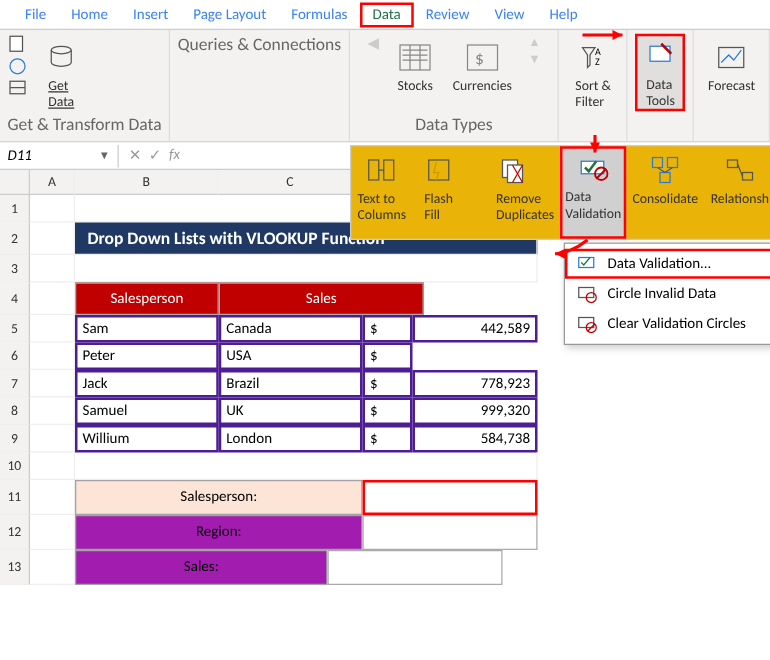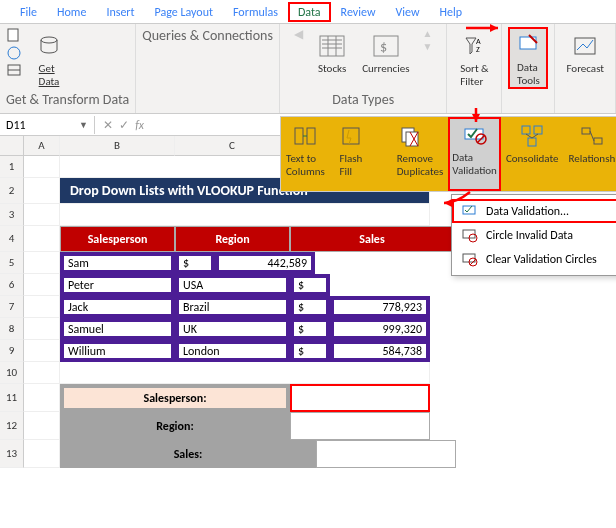--- a/index.html
+++ b/index.html
@@ -12,45 +12,45 @@
 .group { display: flex; flex-direction: column; justify-content: space-between; border-right: 1px solid #ddd; padding: 3px 6px; }
 .group-buttons { display: flex; gap: 4px; flex: 1; align-items: flex-start; }
 .group-label { font-size: 14px; text-align: center; color: #666; padding-bottom: 2px; }
 .ribbon-btn { display: flex; flex-direction: column; align-items: center; padding: 2px 4px; font-size: 11px; color: #333; cursor: pointer; line-height: 1.2; border: 1px solid transparent; }
 .ribbon-btn.large { min-width: 40px; }
 .ribbon-btn .icon { width: 32px; height: 32px; display: flex; align-items: center; justify-content: center; }
 .ribbon-btn.highlighted { border: 2px solid red; padding: 0 2px; background: #e1dfdd; }
 .small-icons { display: flex; flex-direction: column; gap: 2px; margin-right: 2px; }
 .small-icon { width: 16px; height: 16px; }
 .namebox-bar { display: flex; align-items: center; border-bottom: 1px solid #ccc; height: 22px; background: #fff; }
-.namebox { width: 95px; padding: 2px 6px; border-right: 1px solid #ccc; font-size: 12px; display: flex; align-items: center; justify-content: space-between; }
+.namebox { width: 95px; padding: 2px 6px; border-right: 1px solid #ccc; font-size: 12px; display: flex; align-items: center; justify-content: space-between; font-style: italic; }
 .namebox .dd { color: #666; font-size: 9px; }
 .fx-icons { display: flex; gap: 6px; padding: 0 8px; color: #999; }
 .formula-input { flex: 1; padding: 2px 6px; font-size: 12px; }
 .sheet-area { position: relative; display: flex; }
 .rowheaders { display: flex; flex-direction: column; }
 .corner { width: 24px; height: 20px; background: #f3f2f1; border-right: 1px solid #ccc; border-bottom: 1px solid #ccc; }
 .rowhead { width: 24px; height: 22px; background: #f3f2f1; border-right: 1px solid #ccc; border-bottom: 1px solid #eee; font-size: 11px; display: flex; align-items: center; justify-content: center; color: #333; }
 .rowhead.tall { height: 26px; }
 .rowhead.extra { height: 28px; }
 .grid { flex: 1; }
 .colheads { display: flex; }
 .colhead { height: 20px; background: #f3f2f1; border-right: 1px solid #eee; border-bottom: 1px solid #ccc; font-size: 11px; display: flex; align-items: center; justify-content: center; color: #333; }
 .colA { width: 36px; } .colB { width: 115px; } .colC { width: 115px; } .colD { width: 40px; } .colE { width: 100px; }
 .row { display: flex; height: 22px; }
 .row.tall { height: 26px; }
 .row.extra { height: 28px; }
 .row.row11 { height: 28px; }
 .cell { border-right: 1px solid #eee; border-bottom: 1px solid #eee; overflow: hidden; font-size: 12px; display: flex; align-items: center; padding: 0 4px; }
 .title-cell { background: #1f3864; color: #fff; font-weight: bold; font-size: 14px; padding: 0 10px; }
-.hdr-cell { background: #c00000; color: #fff; font-weight: bold; text-align: center; justify-content: center; border: 1px solid #aaa; }
-.data-cell { border: 4px solid #4c1d95; font-size: 12px; }
+.hdr-cell { background: #c00000; color: #fff; font-weight: normal; text-align: center; justify-content: center; border: 1px solid #aaa; }
+.data-cell { border: 2px solid #4c1d95; font-size: 12px; }
 .data-cell.right { justify-content: flex-end; }
-.sum-label { background: #fce4d6; font-weight: bold; justify-content: center; border: 4px solid #a3a3a3; }
-.sum-label.green { background: #a3a3a3; }
+.sum-label { background: #fce4d6; font-weight: normal; justify-content: center; border: 1px solid #a3a3a3; }
+.sum-label.green { background: #a21caf; }
 .sum-input { border: 2px solid red; background: #fff; }
 .sum-out { border: 1px solid #aaa; background: #fff; }
 
 .second-ribbon { position: absolute; top: 116px; left: 280px; display: flex; background: #eab308; border: 1px solid #ccc; height: 76px; }
 .dropdown-menu { position: absolute; top: 194px; left: 451px; width: 175px; background: #fff; border: 1px solid #999; box-shadow: 2px 2px 6px rgba(0,0,0,0.2); padding: 4px 0; }
 .dd-item { display: flex; align-items: center; gap: 8px; padding: 4px 10px; font-size: 12px; cursor: pointer; }
 .dd-item.highlighted { border: 2px solid red; padding: 2px 8px; }
 .dd-icon { width: 16px; height: 16px; }
 .arrow-path { stroke: red; stroke-width: 2.5; fill: none; }
 .arrow-head { fill: red; }
@@ -227,27 +227,27 @@
     </div>
 
     <div class="row">
         <div class="cell colA"></div>
         <div class="cell" style="width:370px;"></div>
       </div>
 
     <div class="row tall">
       <div class="cell colA"></div>
       <div class="cell hdr-cell colB">Salesperson</div>
-      <div class="cell hdr-cell colC">Region</div>
       <div class="cell hdr-cell" style="width:164px;">Sales</div>
     </div>
 
     <div class="row">
       <div class="cell colA"></div>
       <div class="cell data-cell colB">Sam</div>
+      <div class="cell data-cell colC">Canada</div>
       <div class="cell data-cell colD">$</div>
       <div class="cell data-cell right colE">442,589</div>
     </div>
     <div class="row">
       <div class="cell colA"></div>
       <div class="cell data-cell colB">Peter</div>
       <div class="cell data-cell colC">USA</div>
       <div class="cell data-cell colD">$</div>
     </div>
     <div class="row">
@@ -282,21 +282,21 @@
       <div class="cell sum-label" style="width:230px;">Salesperson:</div>
       <div class="cell sum-input" style="width:140px;"></div>
     </div>
     <div class="row extra">
       <div class="cell colA"></div>
       <div class="cell sum-label green" style="width:230px;">Region:</div>
       <div class="cell sum-out" style="width:140px;"></div>
     </div>
     <div class="row extra">
       <div class="cell colA"></div>
-      <div class="cell sum-label green" style="width:256px;">Sales:</div>
+      <div class="cell sum-label green" style="width:202px;">Sales:</div>
       <div class="cell sum-out" style="width:140px;"></div>
     </div>
   </div>
 </div>
 
 <div class="second-ribbon">
   <div class="ribbon-btn large">
     <div class="icon">
         <svg width="24" height="24">
           <rect x="2" y="4" width="8" height="16" fill="none" stroke="#555"></rect>

